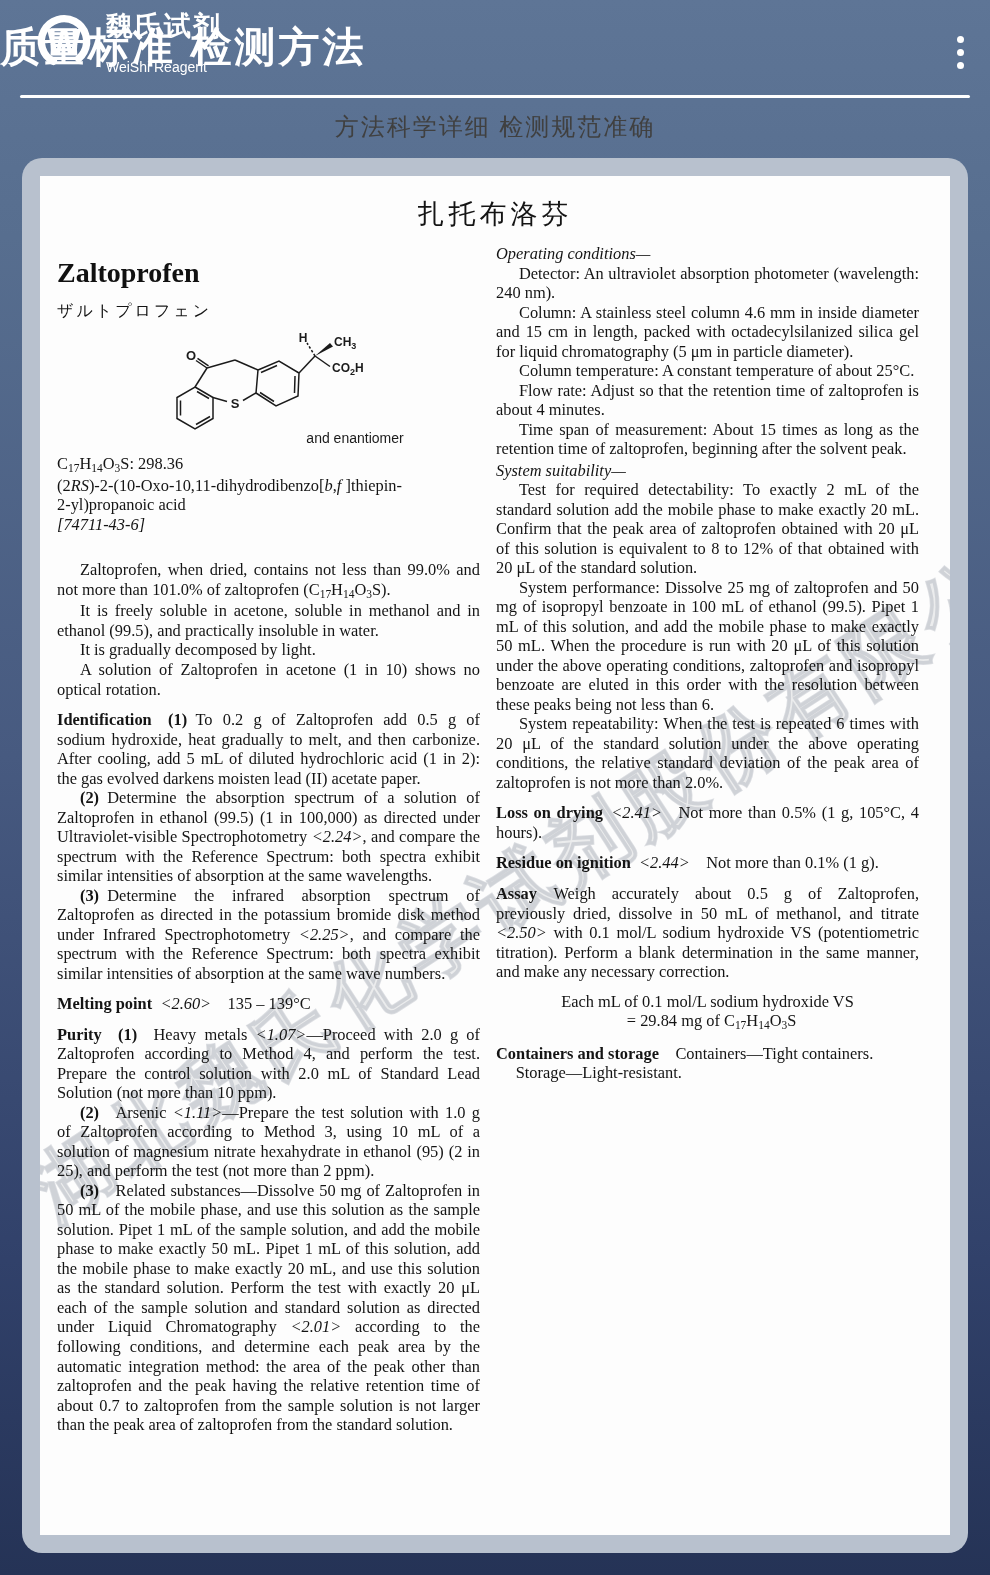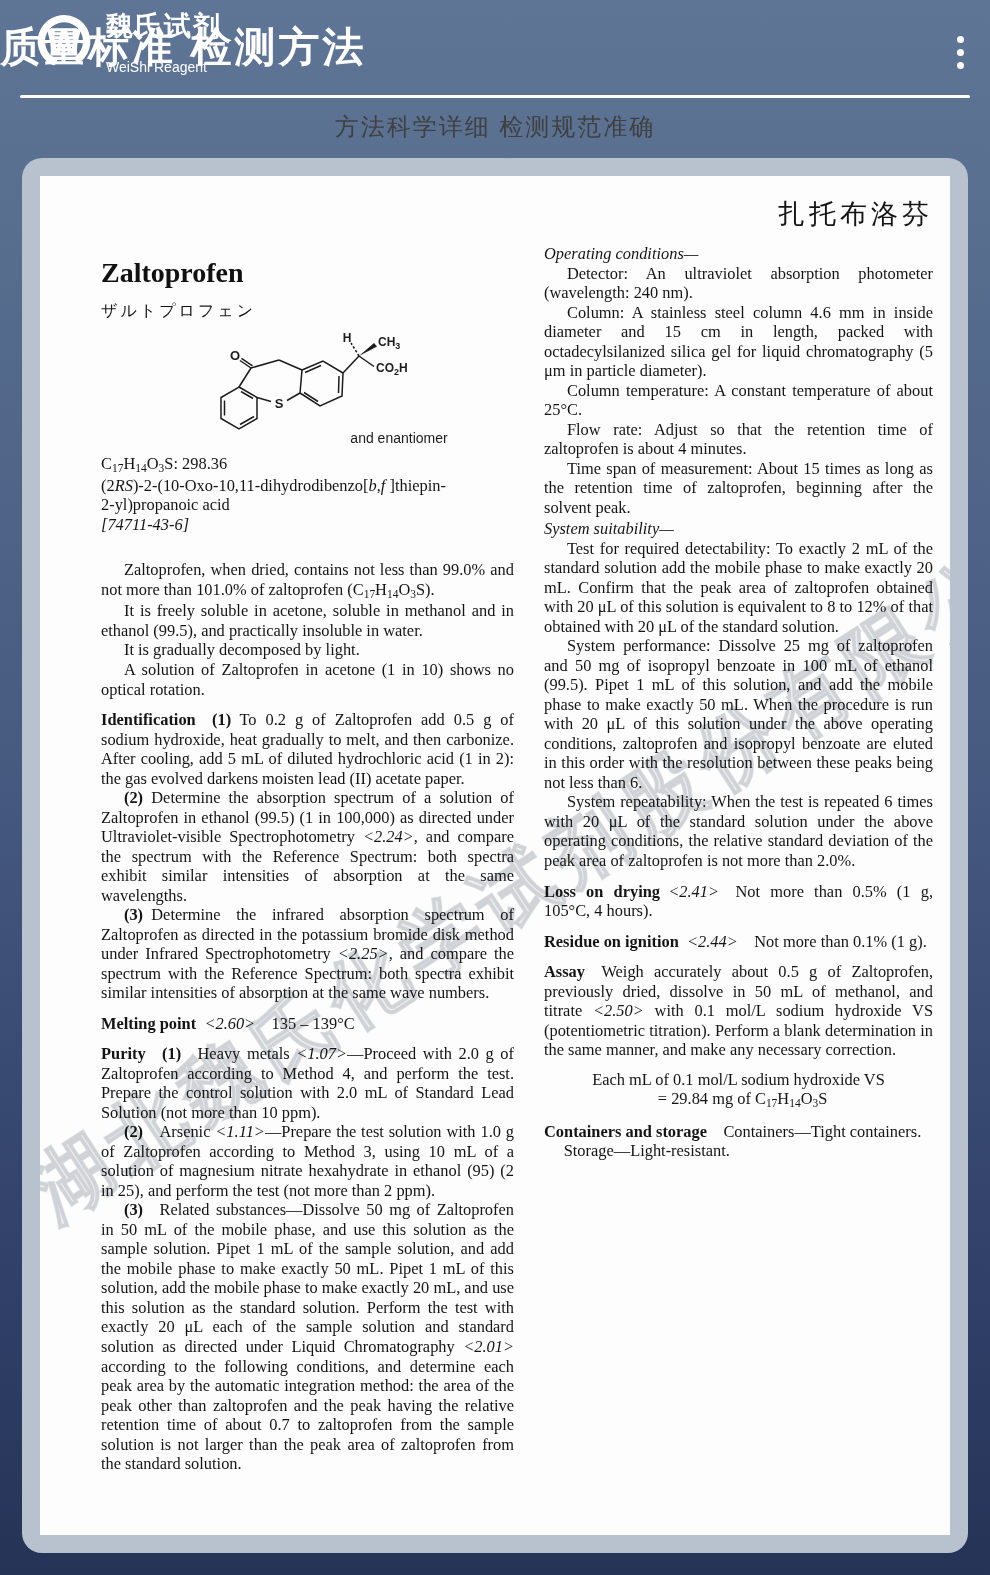--- a/index.html
+++ b/index.html
@@ -19,23 +19,23 @@
     color:#fff;font-size:41px;font-weight:700;letter-spacing:3px;}
   .kebab{position:absolute;right:26px;top:30px;cursor:pointer;}
   .kebab i{display:block;width:7px;height:7px;border-radius:50%;background:#fff;margin:6px 0;}
   .divider{height:3px;background:#fff;margin:0 20px;border-radius:2px;}
   .subtitle{color:#404040;text-align:center;font-size:24px;letter-spacing:2px;padding:13px 0 0;}
   
   .card{margin:15px 22px 0;padding:18px;border-radius:20px;background:#b8c1ce;
     min-height:1395px;box-sizing:border-box;}
   .sheet{background:#fdfdfd;min-height:1359px;box-sizing:border-box;
     padding:14px 17px 16px;position:relative;overflow:hidden;}
-  .doc-title{text-align:right;font-size:27px;letter-spacing:4px;color:#141414;
+  .doc-title{text-align:center;font-size:27px;letter-spacing:4px;color:#141414;
     margin:6px 0 10px;font-weight:500;}
-  .columns{display:flex;gap:30px;position:relative;z-index:1;margin-left:44px;}
+  .columns{display:flex;gap:16px;position:relative;z-index:1;}
   .col{width:423px;color:#141414;font-family:"Liberation Serif",serif;
     font-size:16.4px;line-height:1.19;}
   .col p{margin:0;text-align:justify;}
   .p-name{text-align:left !important;}
   .p-indent{text-indent:1.4em;}
   .p-gapindent{text-indent:1.4em;margin-top:26px !important;}
   .p-section{margin-top:11px !important;}
   .p-ihead{margin-top:2px !important;}
   .p-equation{text-align:center !important;margin:10px 0 !important;}
   .p-hang{padding-left:1.2em;}

